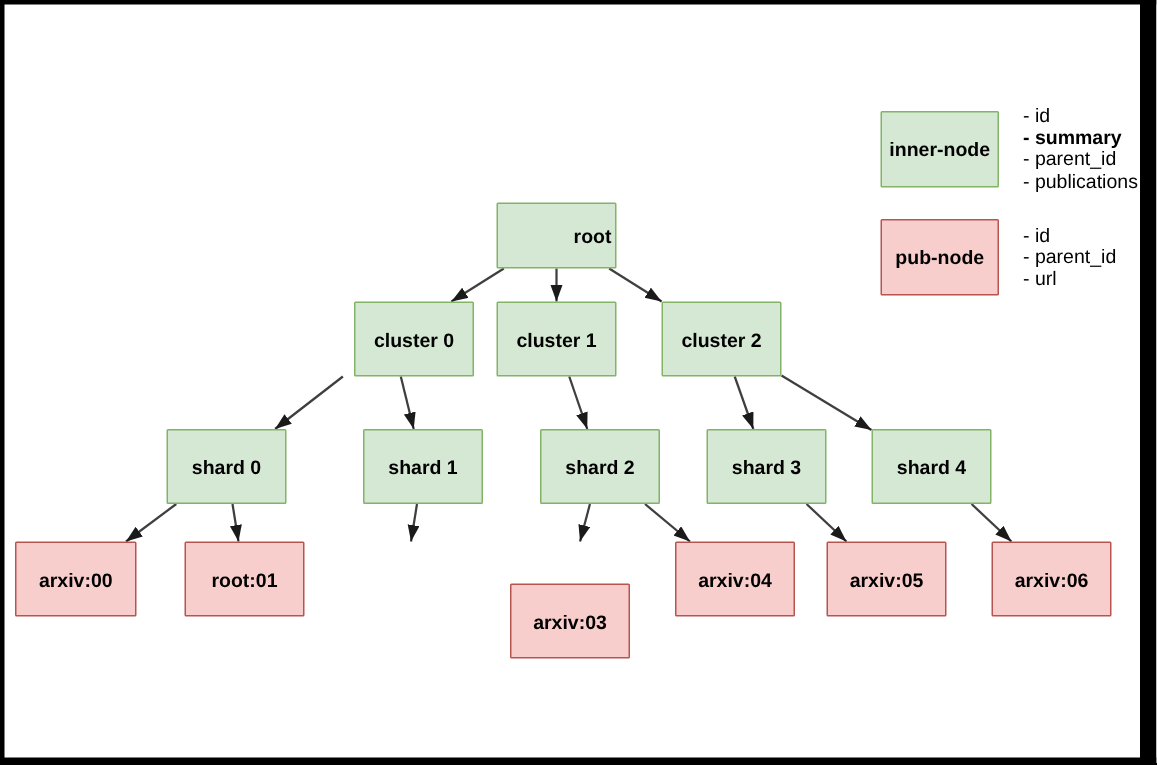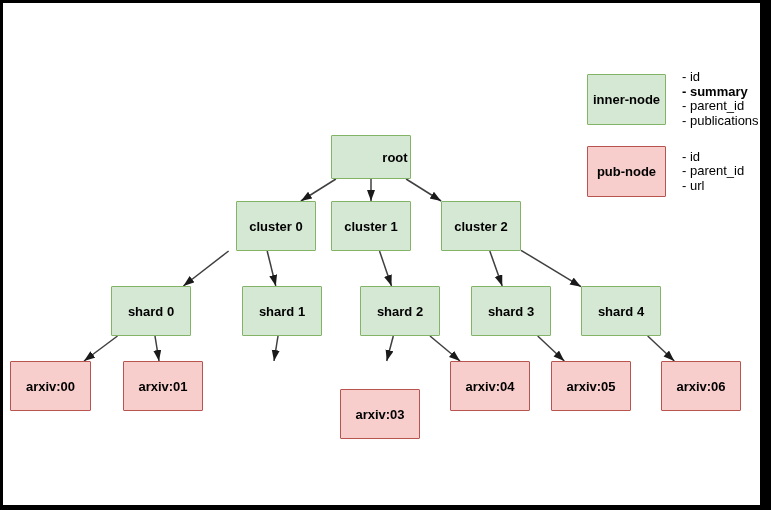--- a/index.html
+++ b/index.html
@@ -94,21 +94,21 @@
       <div class="node inner" style="left: 331px; top: 135px; width: 80px; height: 44px; padding-left: 48px;">root</div>
       <div class="node inner" style="left: 236px; top: 201px; width: 80px; height: 50px;">cluster 0</div>
       <div class="node inner" style="left: 331px; top: 201px; width: 80px; height: 50px;">cluster 1</div>
       <div class="node inner" style="left: 441px; top: 201px; width: 80px; height: 50px;">cluster 2</div>
       <div class="node inner" style="left: 111px; top: 286px; width: 80px; height: 50px;">shard 0</div>
       <div class="node inner" style="left: 242px; top: 286px; width: 80px; height: 50px;">shard 1</div>
       <div class="node inner" style="left: 360px; top: 286px; width: 80px; height: 50px;">shard 2</div>
       <div class="node inner" style="left: 471px; top: 286px; width: 80px; height: 50px;">shard 3</div>
       <div class="node inner" style="left: 581px; top: 286px; width: 80px; height: 50px;">shard 4</div>
       <div class="node pub" style="left: 10px; top: 361px; width: 81px; height: 50px;">arxiv:00</div>
-      <div class="node pub" style="left: 123px; top: 361px; width: 80px; height: 50px;">arxiv:01</div>
+      <div class="node pub" style="left: 123px; top: 361px; width: 80px; height: 50px;">root:01</div>
       <div class="node pub" style="left: 340px; top: 361px; width: 80px; height: 50px; margin-top: 28px;">arxiv:03</div>
       <div class="node pub" style="left: 450px; top: 361px; width: 80px; height: 50px;">arxiv:04</div>
       <div class="node pub" style="left: 551px; top: 361px; width: 80px; height: 50px;">arxiv:05</div>
       <div class="node pub" style="left: 661px; top: 361px; width: 80px; height: 50px;">arxiv:06</div>
     </div>
 
   <div>
     <div class="legend-row" style="top:70px">
       <div class="node inner">inner-node</div>
       <div class="attrs" id="legend-attrs-0">

